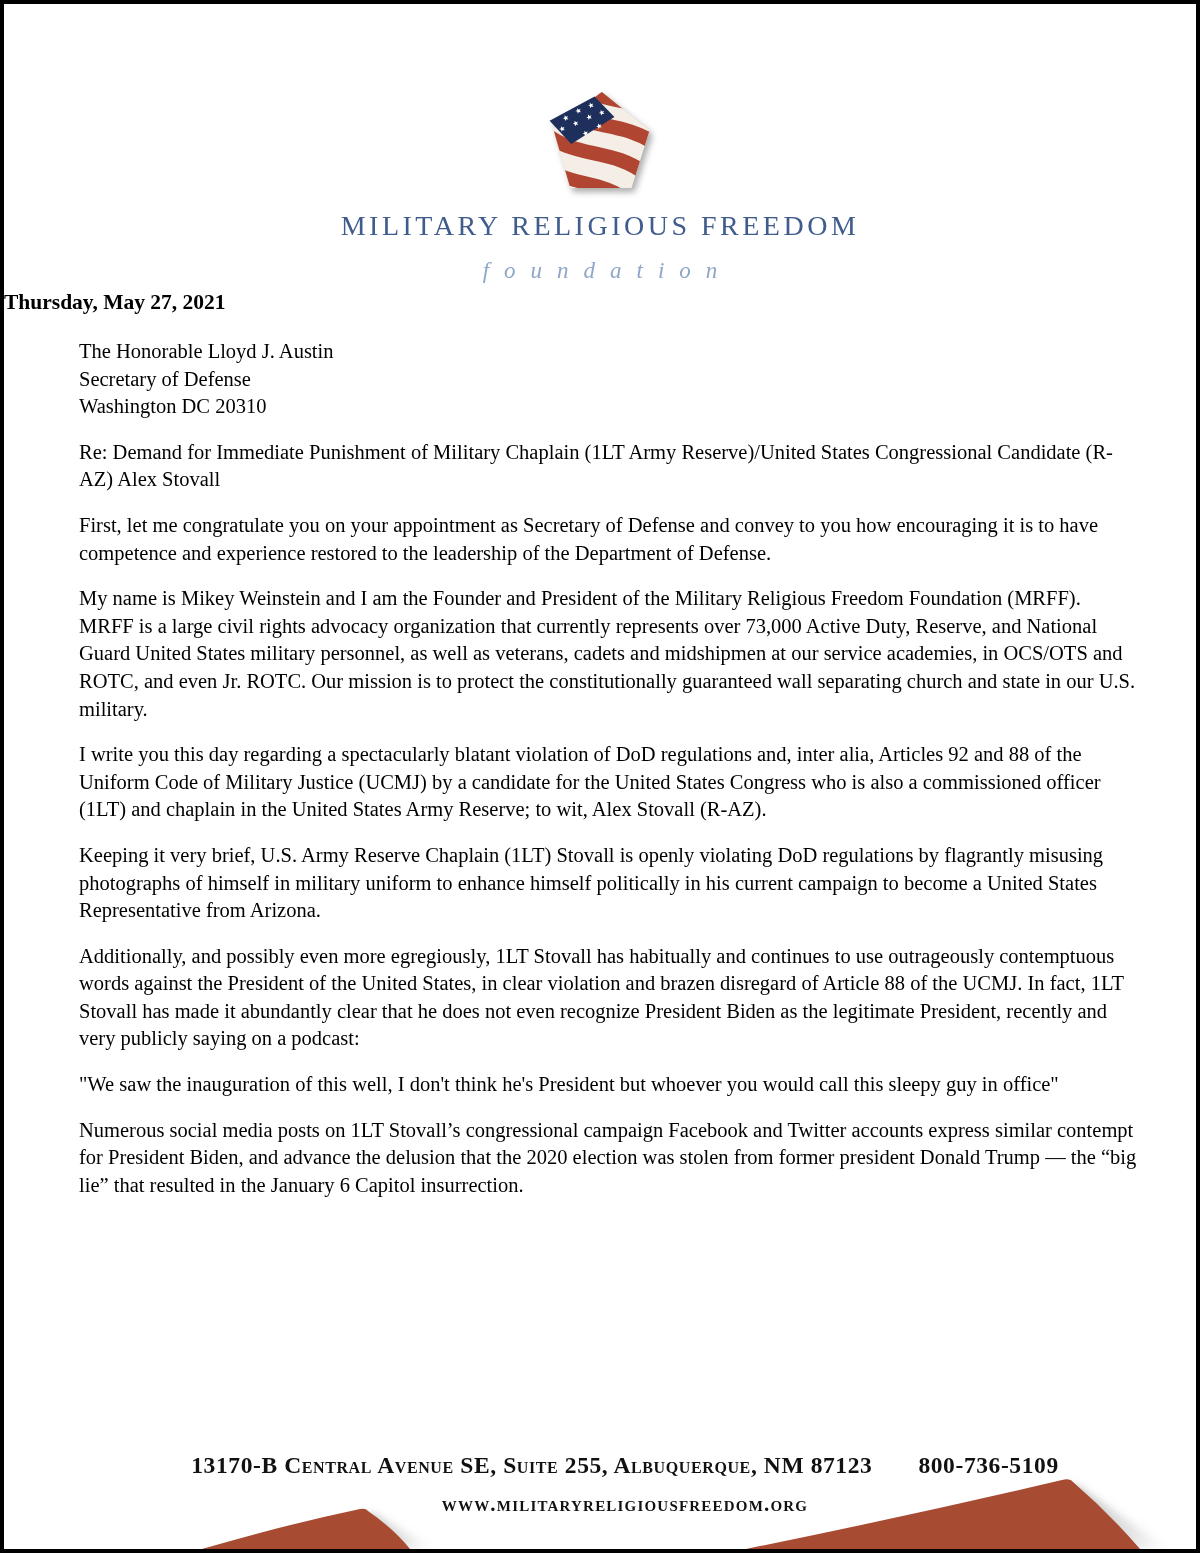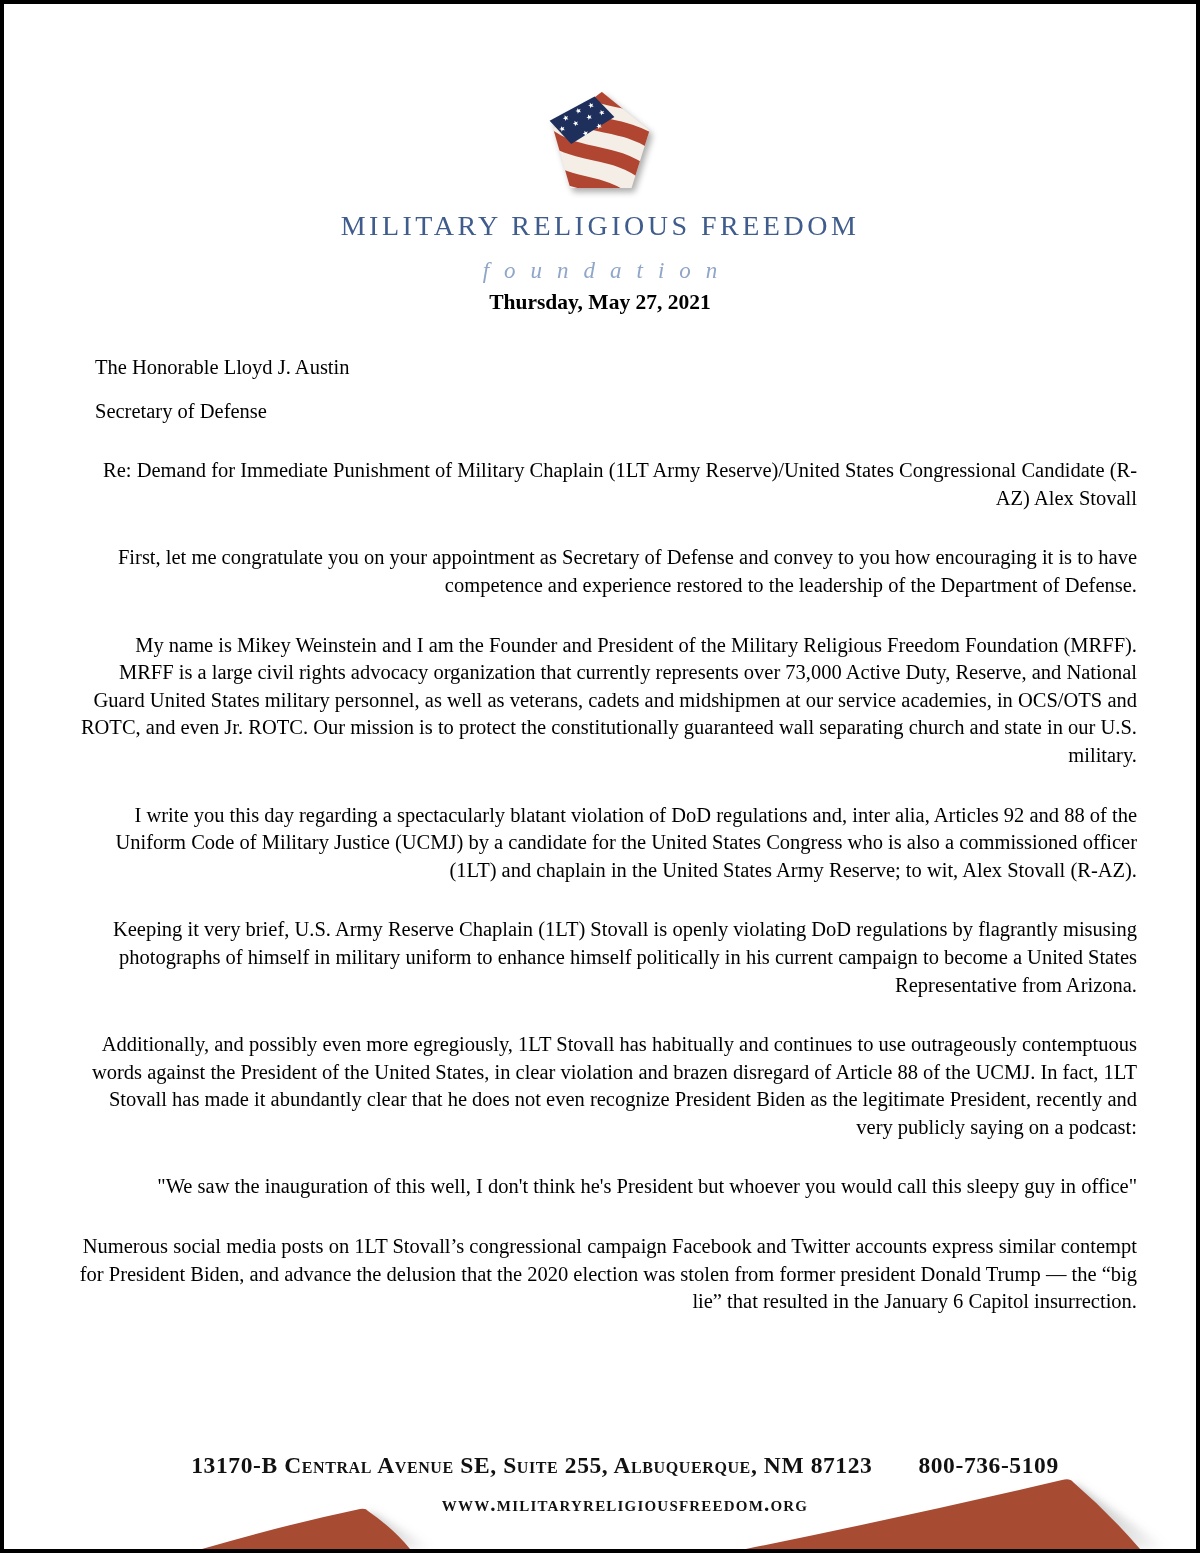--- a/index.html
+++ b/index.html
@@ -39,32 +39,32 @@
   .org-sub{
     margin-top:16px;
     font-size:23px;
     font-style:italic;
     letter-spacing:15px;
     text-indent:15px;
     color:var(--foundation-blue);
   }
   .date-line{
     position:absolute;top:286px;left:0;width:100%;
-    text-align:center;
+    text-align:left;
     font-weight:bold;
     font-size:21.5px;
   }
   
   .letter-body{
     position:absolute;top:334px;left:75px;width:1058px;
     font-size:20.5px;
     line-height:27.6px;
   }
-  .letter-body p{margin:32px 0 0 0;text-align:right;}
-  .recipient div{margin:16px;}
+  .letter-body p{margin:18px 0 0 0;}
+  .recipient div{margin:0;}
   
   .footer-text{
     position:absolute;top:1448px;left:0;width:100%;
     text-align:center;
     font-variant:small-caps;
     font-weight:bold;
     color:#111111;
     padding-left:25px;
   }
   .footer-line1{font-size:23.5px;letter-spacing:0.6px;}
@@ -115,20 +115,21 @@
     <div class="org-name">MILITARY RELIGIOUS FREEDOM</div>
     <div class="org-sub">foundation</div>
   </header>
 
   <div class="date-line">Thursday, May 27, 2021</div>
 
   <div class="letter-body">
     <div class="recipient">
       <div>The Honorable Lloyd J. Austin</div>
       <div>Secretary of Defense</div>
+      <div>Washington DC 20310</div>
     </div>
     <p>Re: Demand for Immediate Punishment of Military Chaplain (1LT Army Reserve)/United States Congressional Candidate (R-AZ) Alex Stovall</p>
     <p>First, let me congratulate you on your appointment as Secretary of Defense and convey to you how encouraging it is to have competence and experience restored to the leadership of the Department of Defense.</p>
     <p>My name is Mikey Weinstein and I am the Founder and President of the Military Religious Freedom Foundation (MRFF). MRFF is a large civil rights advocacy organization that currently represents over 73,000 Active Duty, Reserve, and National Guard United States military personnel, as well as veterans, cadets and midshipmen at our service academies, in OCS/OTS and ROTC, and even Jr. ROTC. Our mission is to protect the constitutionally guaranteed wall separating church and state in our U.S. military.</p>
     <p>I write you this day regarding a spectacularly blatant violation of DoD regulations and, inter alia, Articles 92 and 88 of the Uniform Code of Military Justice (UCMJ) by a candidate for the United States Congress who is also a commissioned officer (1LT) and chaplain in the United States Army Reserve; to wit, Alex Stovall (R-AZ).</p>
     <p>Keeping it very brief, U.S. Army Reserve Chaplain (1LT) Stovall is openly violating DoD regulations by flagrantly misusing photographs of himself in military uniform to enhance himself politically in his current campaign to become a United States Representative from Arizona.</p>
     <p>Additionally, and possibly even more egregiously, 1LT Stovall has habitually and continues to use outrageously contemptuous words against the President of the United States, in clear violation and brazen disregard of Article 88 of the UCMJ. In fact, 1LT Stovall has made it abundantly clear that he does not even recognize President Biden as the legitimate President, recently and very publicly saying on a podcast:</p>
     <p>"We saw the inauguration of this well, I don't think he's President but whoever you would call this sleepy guy in office"</p>
     <p>Numerous social media posts on 1LT Stovall’s congressional campaign Facebook and Twitter accounts express similar contempt for President Biden, and advance the delusion that the 2020 election was stolen from former president Donald Trump — the “big lie” that resulted in the January 6 Capitol insurrection.</p>
   </div>

